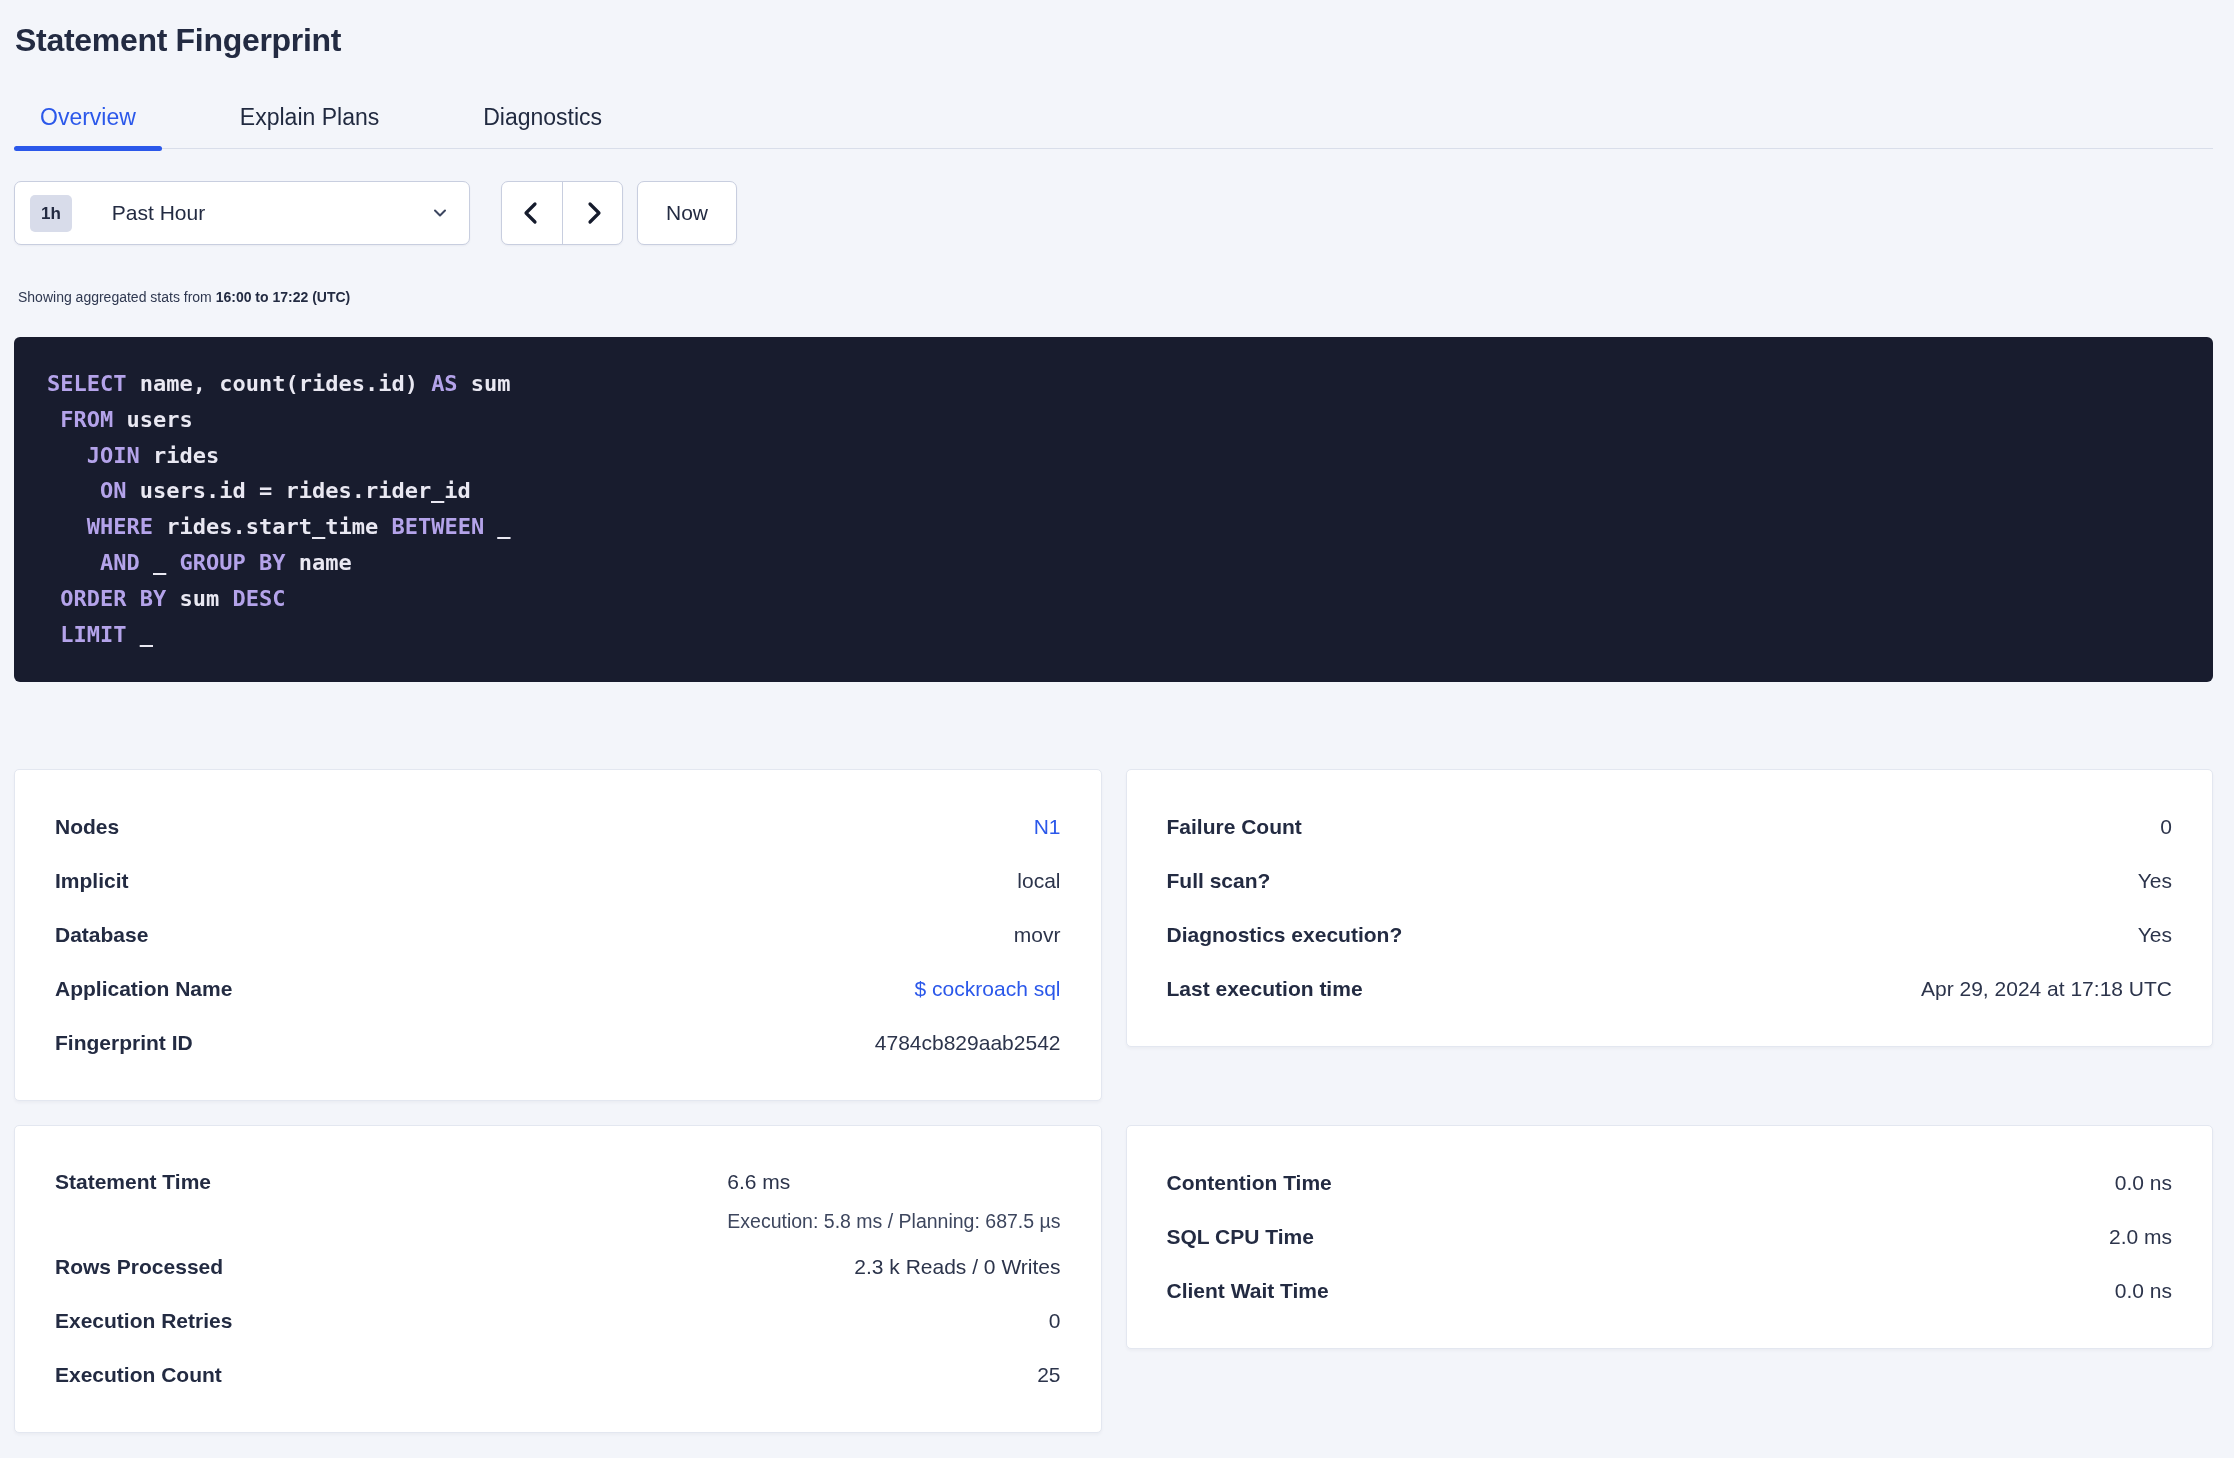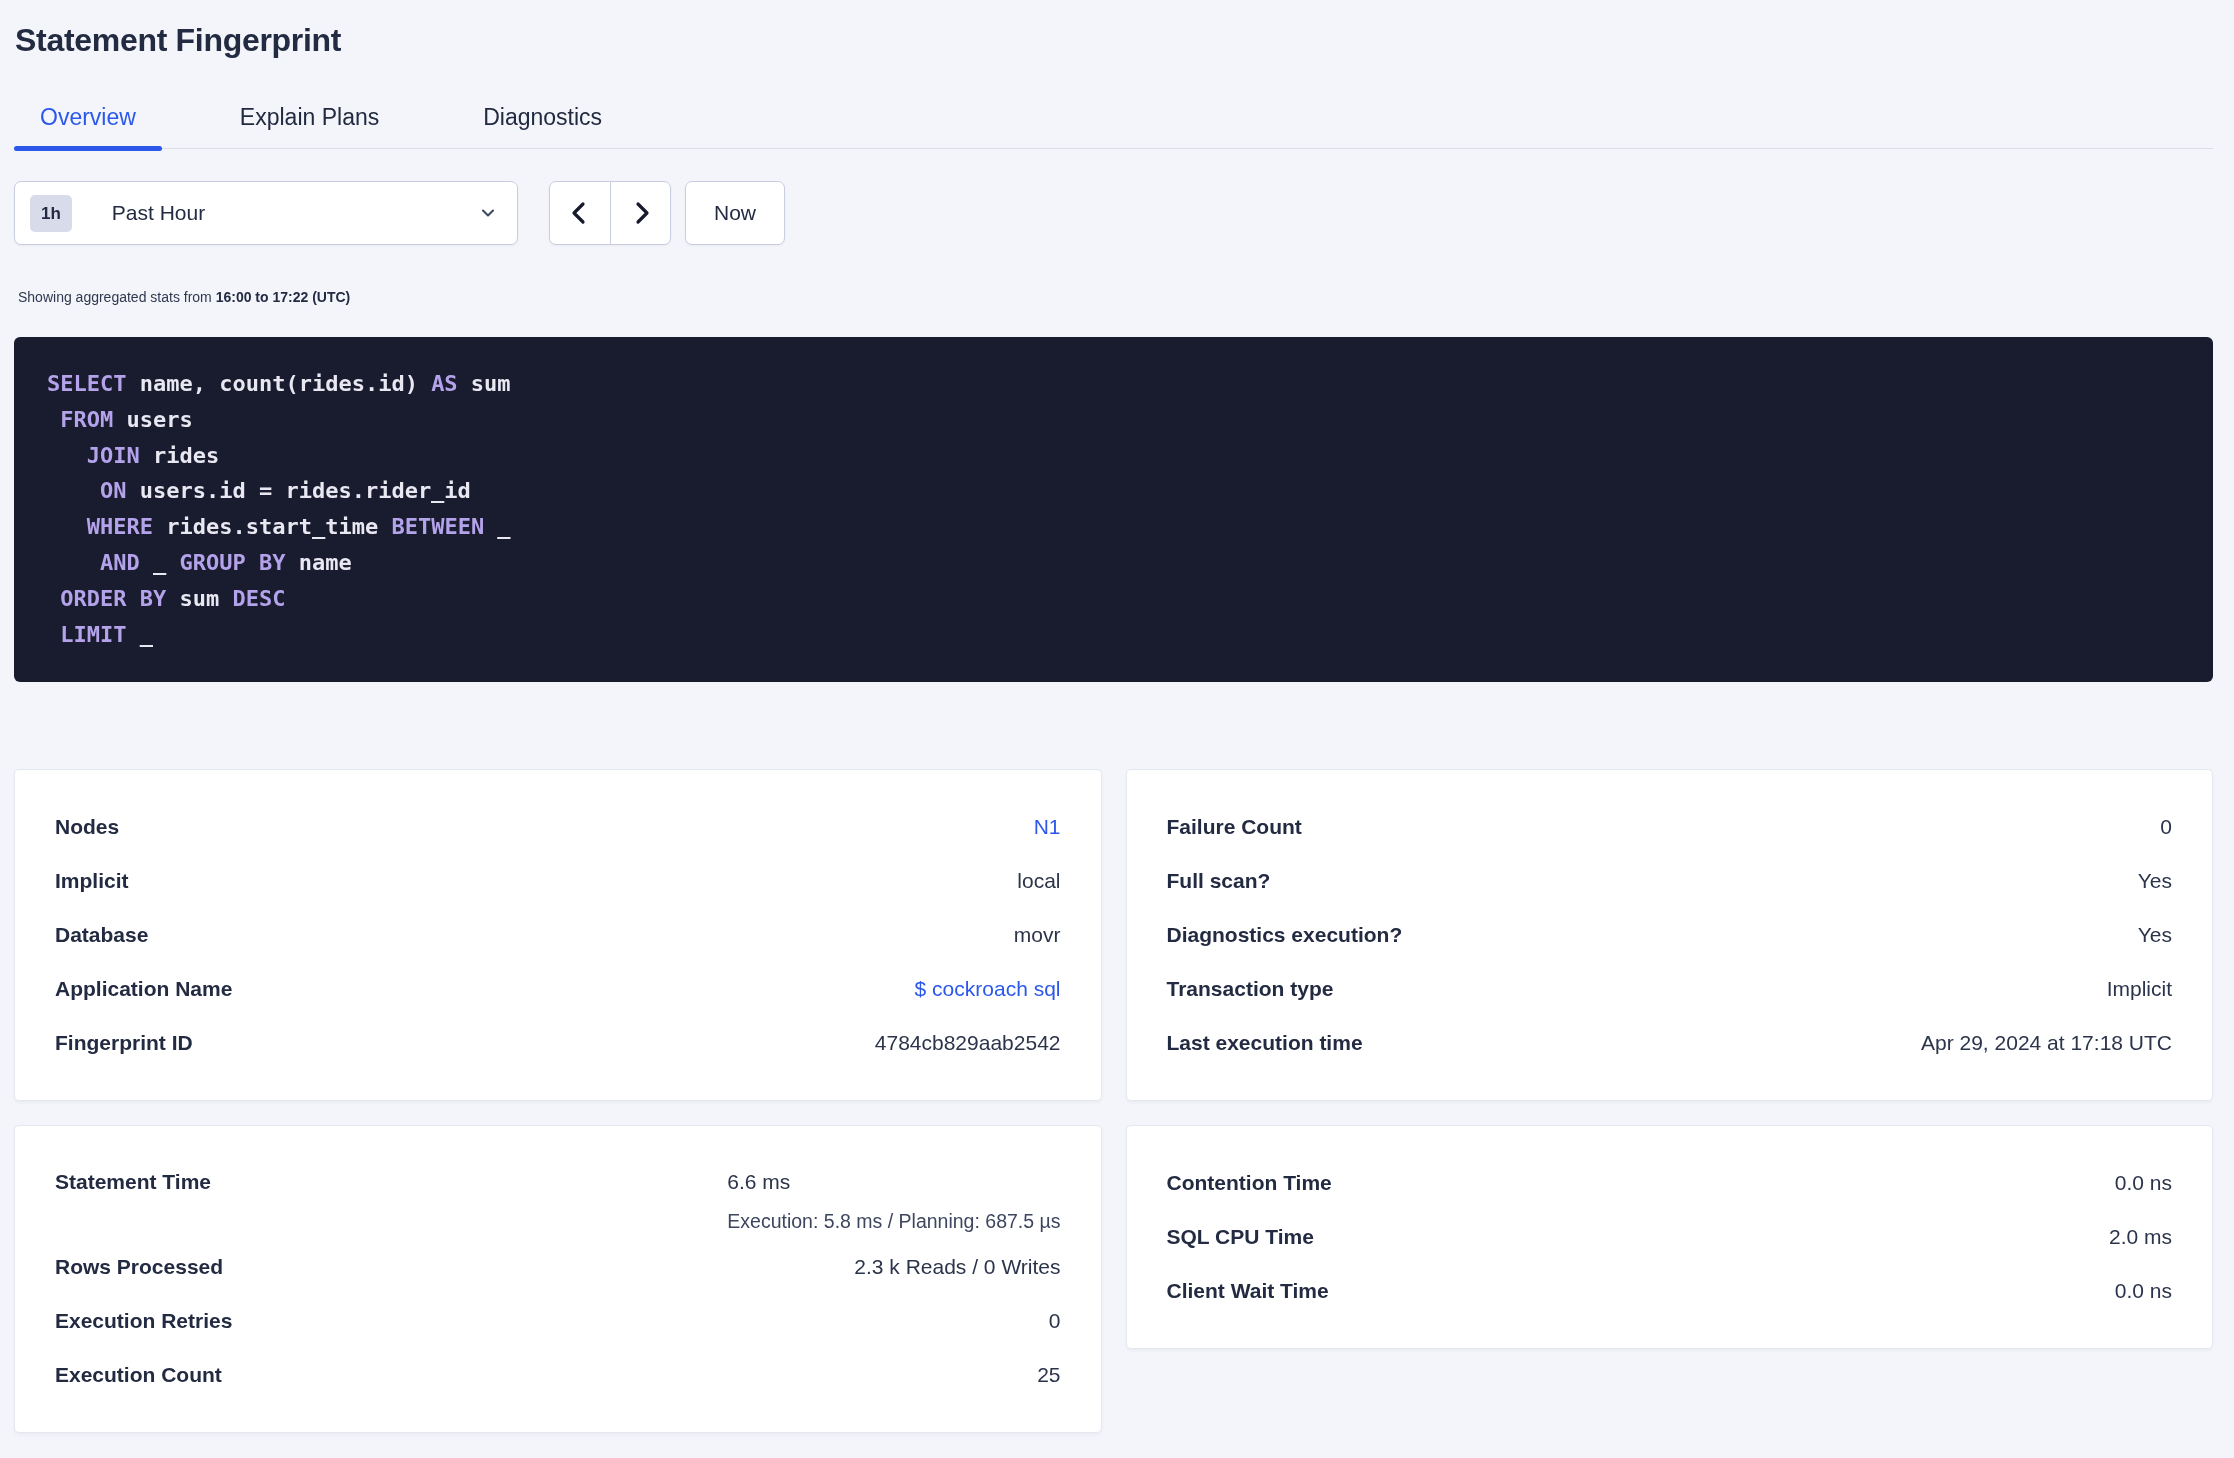--- a/index.html
+++ b/index.html
@@ -39,21 +39,21 @@
   }
   .tab.active{color:var(--accent-blue);}
   .tab.active::after{
     content:"";position:absolute;left:0;right:0;bottom:-3px;
     height:5px;border-radius:4px;background:var(--accent-blue);
   }
 
   
   .controls{margin-top:32px;display:flex;align-items:stretch;height:64px;}
   .time-select{
-    width:504px;background:#fff;
+    width:456px;background:#fff;
     border:1px solid var(--border-control);border-radius:7px;
     display:flex;align-items:center;
     padding:0 20px 0 15px;cursor:pointer;
     box-shadow:0 1px 2px rgba(30,40,70,.05);
   }
   .interval-badge{
     background:#d8dcea;color:var(--text-dark);
     font-size:17px;font-weight:700;line-height:1;
     padding:10px 11px;border-radius:5px;
   }
@@ -206,26 +206,20 @@
             <span class="value">Yes</span>
           </span>
         </div>
         <div class="row">
           <span class="label">Diagnostics execution?</span>
           <span class="valblock">
             <span class="value">Yes</span>
           </span>
         </div>
         <div class="row">
-          <span class="label">Transaction type</span>
-          <span class="valblock">
-            <span class="value">Implicit</span>
-          </span>
-        </div>
-        <div class="row">
           <span class="label">Last execution time</span>
           <span class="valblock">
             <span class="value">Apr 29, 2024 at 17:18 UTC</span>
           </span>
         </div>
       </div>
     <div class="card">
         <div class="row row-multi">
           <span class="label">Statement Time</span>
           <span class="valblock">

